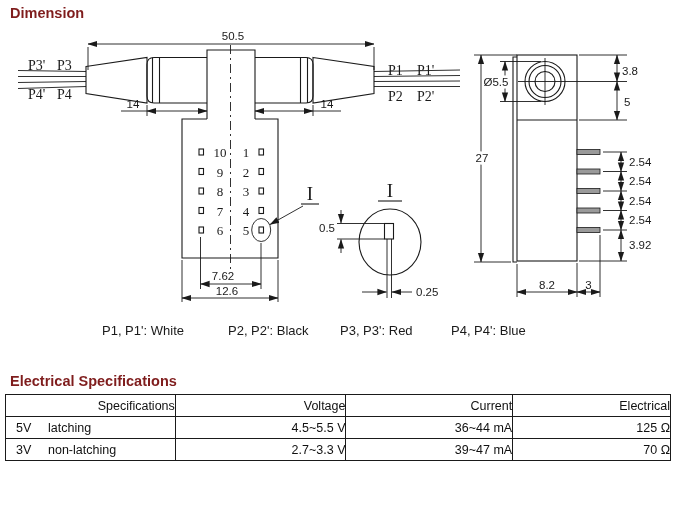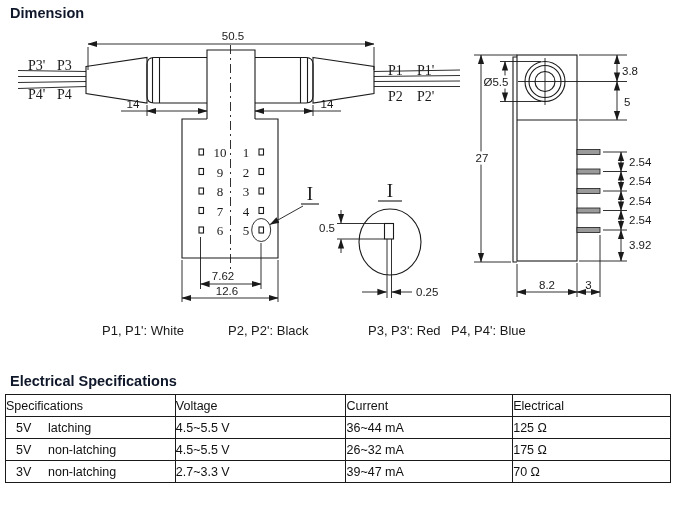--- a/index.html
+++ b/index.html
@@ -1,38 +1,38 @@
 <!DOCTYPE html>
 <html><head>
 <meta charset="utf-8">
 <style>
   html,body{margin:0;padding:0;background:#fff;}
   #screen{position:relative;width:681px;height:517px;background:#fff;overflow:hidden;
           font-family:"Liberation Sans",sans-serif;color:#1a1a1a;}
-  .heading{position:absolute;left:10px;font-size:14.5px;font-weight:bold;color:#0f172a;
+  .heading{position:absolute;left:10px;font-size:14.5px;font-weight:bold;color:#7f1d1d;
            font-family:"Liberation Sans",sans-serif;}
   #dim-heading{top:5px;}
   #elec-heading{top:373px;}
   svg text{fill:#1a1a1a;}
   .dimtxt{font-family:"Liberation Sans",sans-serif;font-size:11.5px;}
   .sertxt{font-family:"Liberation Serif",serif;font-size:14px;}
   .pinnum{font-family:"Liberation Serif",serif;font-size:13px;}
   .imark{font-family:"Liberation Serif",serif;font-size:19px;}
   .masked{paint-order:stroke;stroke:#fff;stroke-width:5px;}
   .ln{stroke:#1a1a1a;stroke-width:1.1;fill:none;}
   .thin{stroke:#1a1a1a;stroke-width:0.9;fill:none;}
   .dash{stroke:#1a1a1a;stroke-width:0.9;fill:none;stroke-dasharray:9 4 2 4;}
   .pinrect{fill:#fff;stroke:#1a1a1a;stroke-width:1.1;}
   .sidepin{fill:#9a9a9a;stroke:#1a1a1a;stroke-width:0.8;}
   #legend{position:absolute;top:323px;left:0;width:566px;height:18px;font-size:13px;color:#1a1a1a;}
   #legend .item{position:absolute;top:0;white-space:nowrap;}
   #spec-table{position:absolute;left:5px;top:394px;width:666px;border-collapse:collapse;
               font-size:12.5px;color:#111;}
   #spec-table td,#spec-table th{border:1px solid #1a1a1a;height:21px;padding:0;
-              font-weight:normal;text-align:left;vertical-align:middle;}
+              font-weight:normal;text-align:right;vertical-align:middle;}
   #spec-table .speccell{text-align:left;padding-left:10px;}
   #spec-table .vc{display:inline-block;width:32px;}
 </style>
 </head>
 <body>
 
 <div id="screen">
 
   <div id="dim-heading" class="heading">Dimension</div>
 
@@ -244,21 +244,21 @@
         <line class="thin" x1="577" y1="292" x2="600" y2="292" marker-start="url(#arr)" marker-end="url(#arr)"></line>
         <text class="dimtxt" x="547" y="288.5" text-anchor="middle">8.2</text>
         <text class="dimtxt" x="588.5" y="288.5" text-anchor="middle">3</text>
       </g>
     </g>
   </svg>
 
   <div id="legend">
     <span class="item" style="left:102px"><span>P1, P1':</span> <span>White</span></span>
     <span class="item" style="left:228px"><span>P2, P2':</span> <span>Black</span></span>
-    <span class="item" style="left:368px"><span>P3, P3':</span> <span>Red</span></span>
+    <span class="item" style="left:340px"><span>P3, P3':</span> <span>Red</span></span>
     <span class="item" style="left:451px"><span>P4, P4':</span> <span>Blue</span></span>
   </div>
 
   <div id="elec-heading" class="heading">Electrical Specifications</div>
 
   <table id="spec-table">
     <colgroup>
         <col style="width:170px">
         <col style="width:171px">
         <col style="width:167px">
@@ -271,26 +271,20 @@
       <th>Current</th>
       <th>Electrical</th>
     </tr>
     <tr>
       <td class="speccell"><span class="vc">5V</span><span>latching</span></td>
       <td>4.5~5.5 V</td>
       <td>36~44 mA</td>
       <td>125 Ω</td>
     </tr>
     <tr>
-      <td class="speccell"><span class="vc">5V</span><span>non-latching</span></td>
-      <td>4.5~5.5 V</td>
-      <td>26~32 mA</td>
-      <td>175 Ω</td>
-    </tr>
-    <tr>
       <td class="speccell"><span class="vc">3V</span><span>non-latching</span></td>
       <td>2.7~3.3 V</td>
       <td>39~47 mA</td>
       <td>70 Ω</td>
     </tr>
   </tbody>
     </table>
 
 </div>
 

